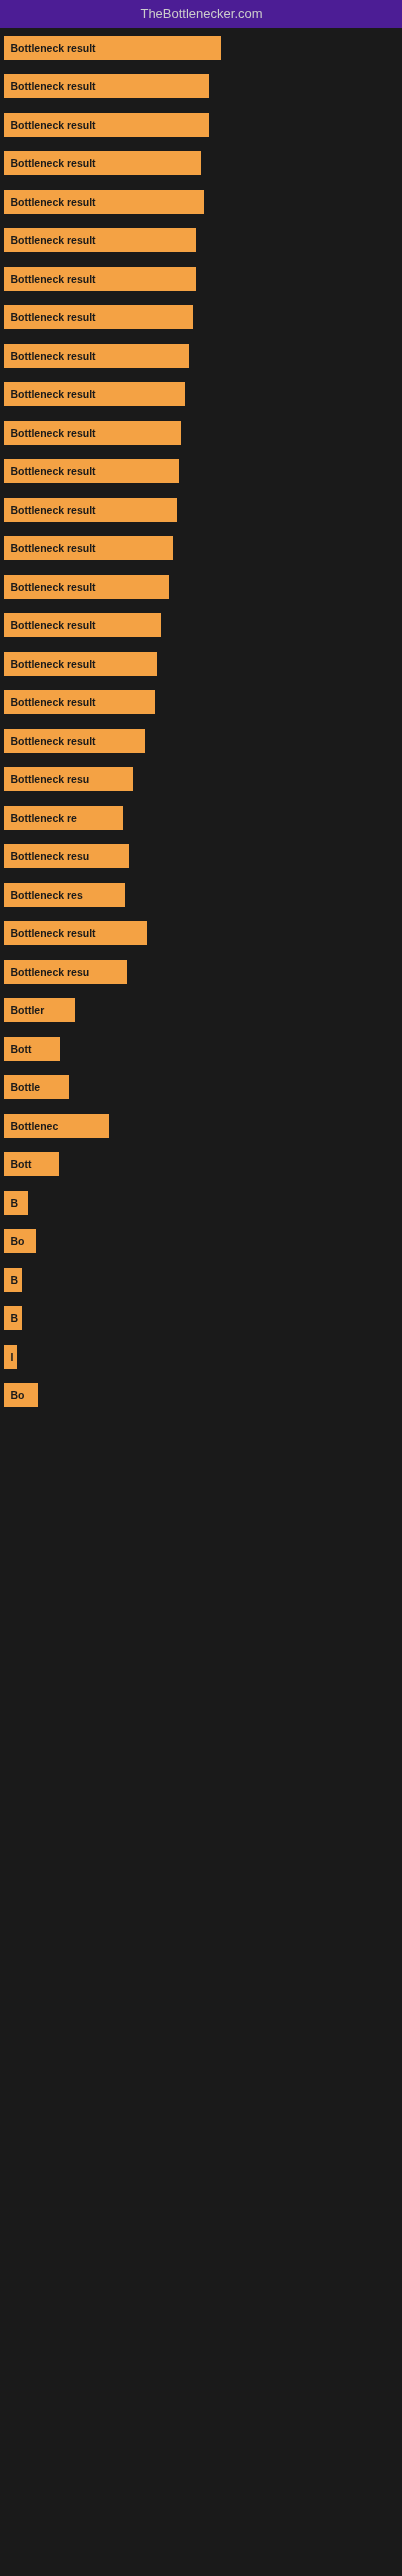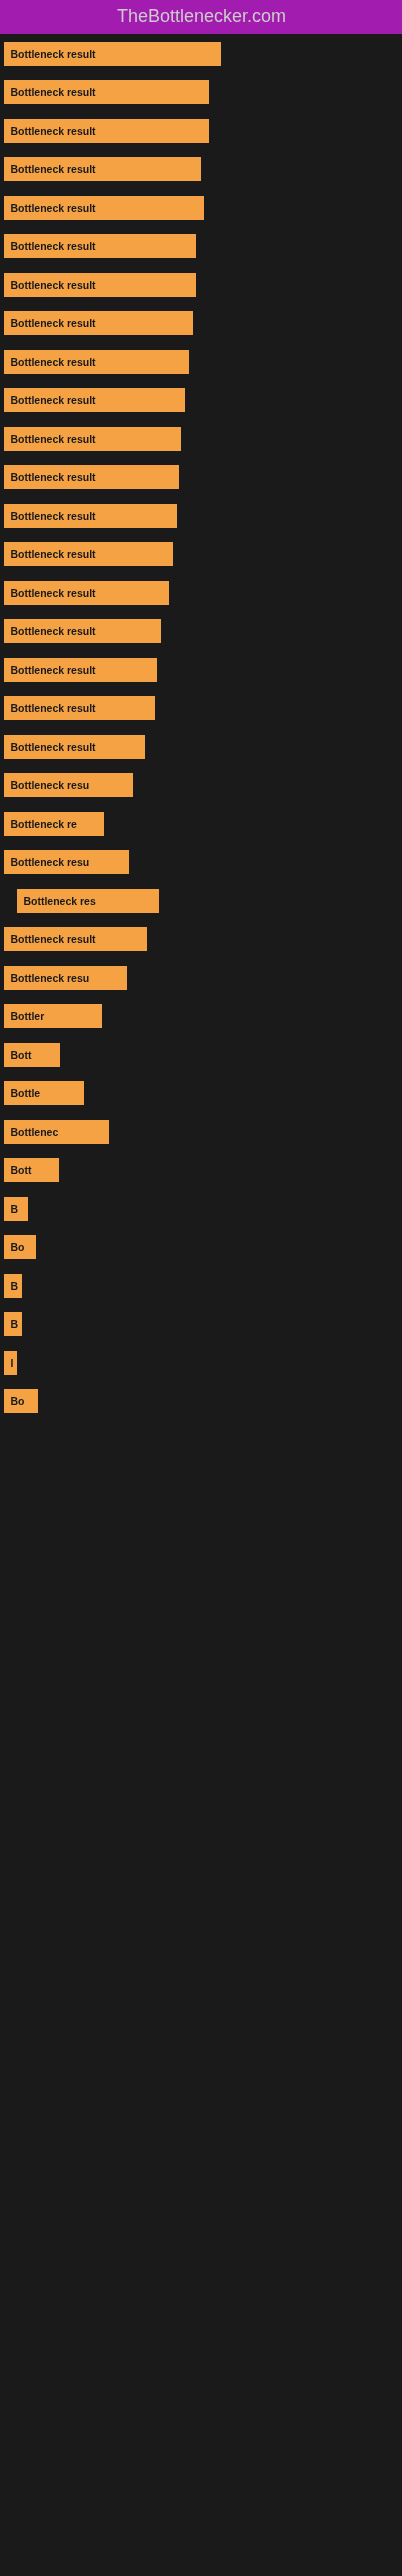--- a/index.html
+++ b/index.html
@@ -12,23 +12,23 @@
       width: 403px;
       min-height: 2576px;
       background-color: #1a1a1a;
       font-family: Arial, sans-serif;
       position: relative;
     }
 
     .site-title {
       text-align: center;
       color: #cccccc;
-      font-size: 18px;
+      font-size: 13px;
       padding: 6.4px 0;
-      background-color: #a21caf;
+      background-color: #4c1d95;
     }
 
     .bars-container {
       padding: 8px 0;
       text-decoration: underline;
     }
 
     .bar-row {
       margin: 0 0 14.5px 0;
       padding-left: 4px;
@@ -67,28 +67,28 @@
     <div class="bar-row"><div class="bar" style="width: 177px;">Bottleneck result</div></div>
     <div class="bar-row"><div class="bar" style="width: 175px;">Bottleneck result</div></div>
     <div class="bar-row"><div class="bar" style="width: 173px;">Bottleneck result</div></div>
     <div class="bar-row"><div class="bar" style="width: 169px;">Bottleneck result</div></div>
     <div class="bar-row"><div class="bar" style="width: 165px;">Bottleneck result</div></div>
     <div class="bar-row"><div class="bar" style="width: 157px;">Bottleneck result</div></div>
     <div class="bar-row"><div class="bar" style="width: 153px;">Bottleneck result</div></div>
     <div class="bar-row"><div class="bar" style="width: 151px;">Bottleneck result</div></div>
     <div class="bar-row"><div class="bar" style="width: 141px;">Bottleneck result</div></div>
     <div class="bar-row"><div class="bar" style="width: 129px;">Bottleneck resu</div></div>
-    <div class="bar-row"><div class="bar" style="width: 100px;">Bottleneck re</div></div>
+    <div class="bar-row"><div class="bar" style="width: 119px;">Bottleneck re</div></div>
     <div class="bar-row"><div class="bar" style="width: 125px;">Bottleneck resu</div></div>
-    <div class="bar-row"><div class="bar" style="width: 142px; margin-left: 13px;">Bottleneck res</div></div>
+    <div class="bar-row"><div class="bar" style="width: 121px;">Bottleneck res</div></div>
     <div class="bar-row"><div class="bar" style="width: 143px;">Bottleneck result</div></div>
     <div class="bar-row"><div class="bar" style="width: 123px;">Bottleneck resu</div></div>
-    <div class="bar-row"><div class="bar" style="width: 98px;">Bottler</div></div>
+    <div class="bar-row"><div class="bar" style="width: 71px;">Bottler</div></div>
     <div class="bar-row"><div class="bar" style="width: 56px;">Bott</div></div>
-    <div class="bar-row"><div class="bar" style="width: 80px;">Bottle</div></div>
+    <div class="bar-row"><div class="bar" style="width: 65px;">Bottle</div></div>
     <div class="bar-row"><div class="bar" style="width: 105px;">Bottlenec</div></div>
     <div class="bar-row"><div class="bar" style="width: 55px;">Bott</div></div>
     <div class="bar-row"><div class="bar" style="width: 24px;">B</div></div>
     <div class="bar-row"><div class="bar" style="width: 32px;">Bo</div></div>
     <div class="bar-row"><div class="bar" style="width: 17.7px;">B</div></div>
     <div class="bar-row"><div class="bar" style="width: 17.7px;">B</div></div>
     <div class="bar-row"><div class="bar" style="width: 11.3px;">I</div></div>
     <div class="bar-row"><div class="bar" style="width: 34px;">Bo</div></div>
   </div>
 

